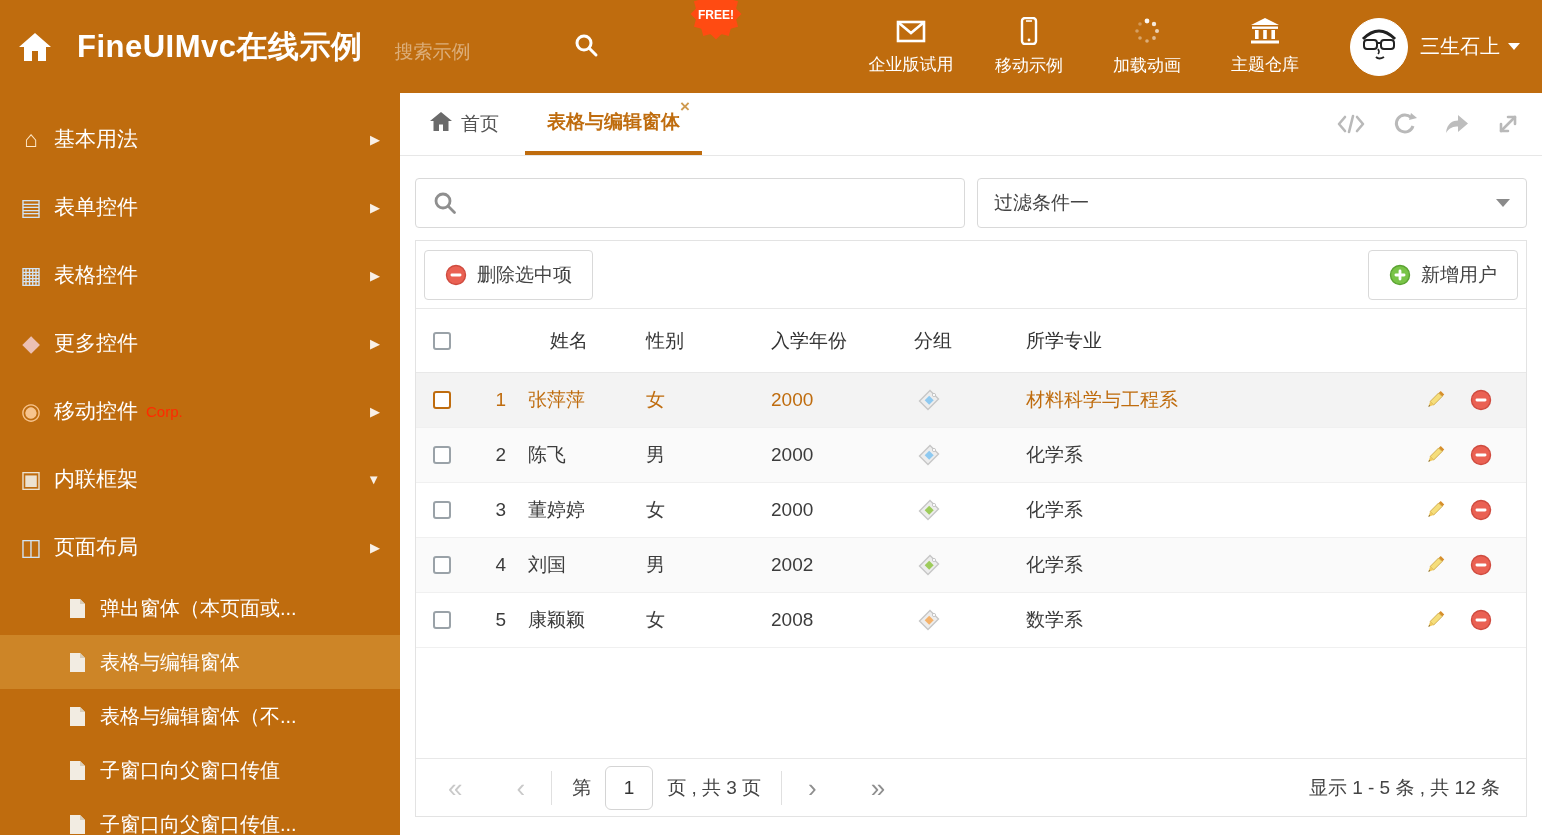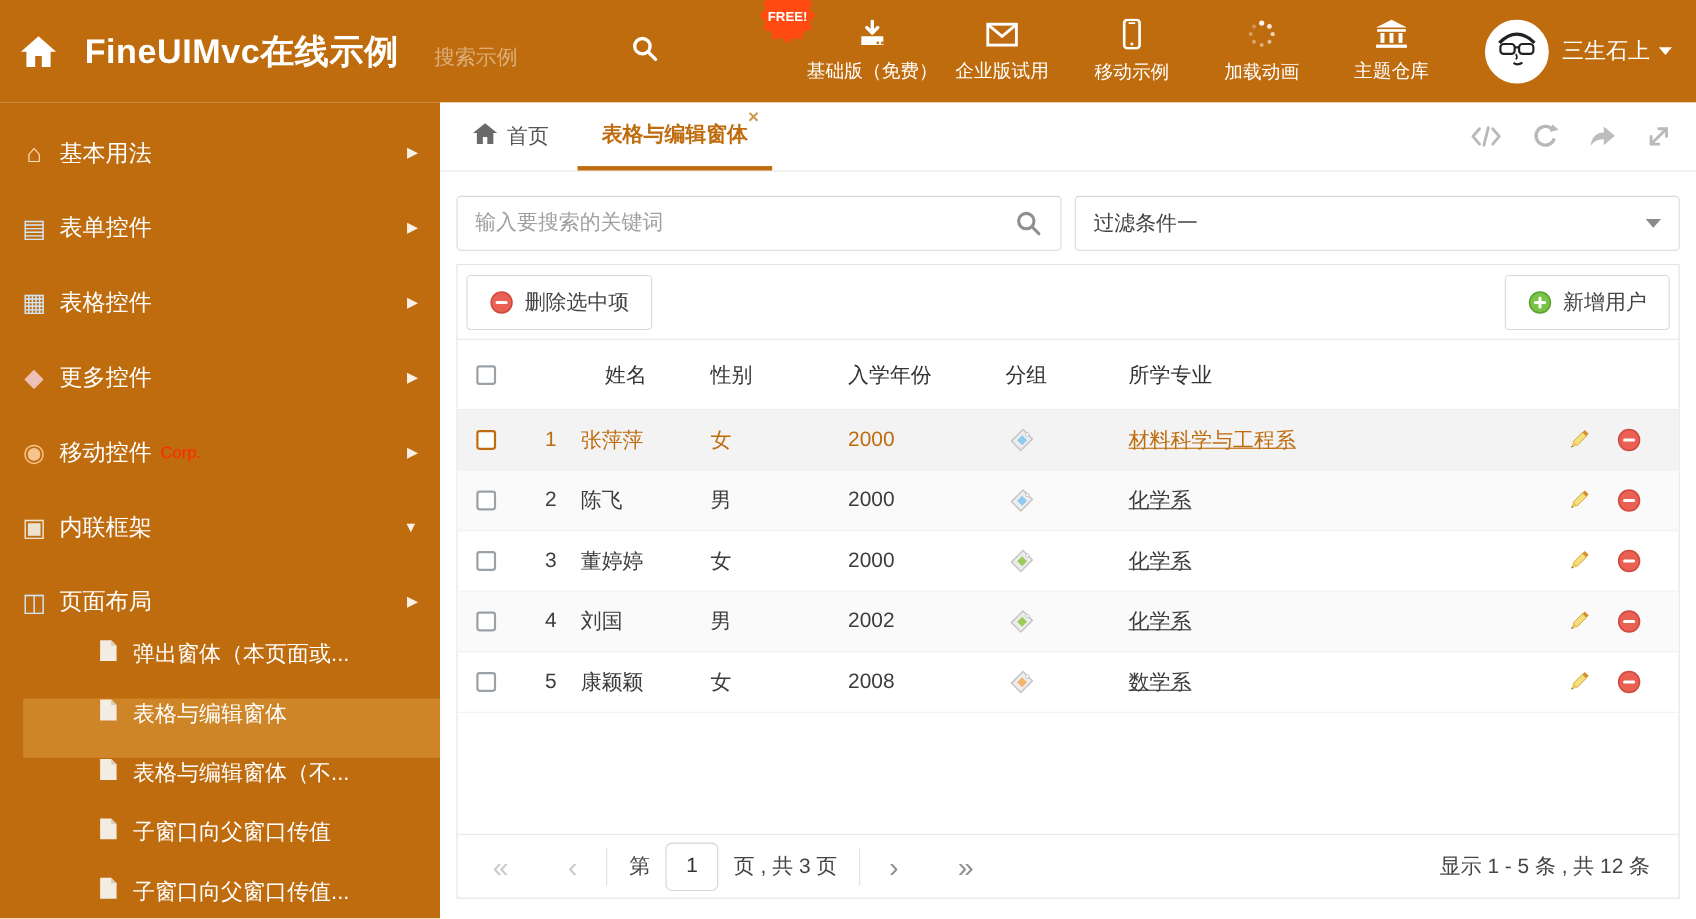--- a/index.html
+++ b/index.html
@@ -40,22 +40,22 @@
   .side-ico[data-icon="table"]::before  { content:"▦"; color:#d3e4f5; }
   .side-ico[data-icon="more"]::before   { content:"◆"; color:#ecc0b4; }
   .side-ico[data-icon="mobile"]::before { content:"◉"; color:#f7c48e; }
   .side-ico[data-icon="layout"]::before { content:"◫"; color:#d3e4f5; }
   .side-ico[data-icon="frame"]::before  { content:"▣"; color:#ece2d0; }
   .side-label { white-space:nowrap; }
   .side-badge { color:#FF2A00; font-size:15px; margin-left:8px; }
   .side-arrow { margin-left:auto; font-size:13px; color:rgba(255,255,255,.9); }
   .side-arrow::before { content:"▶"; }
   .side-item.expanded .side-arrow::before { content:"▼"; }
-  .sub-item { height:54px; display:flex; align-items:flex-start; padding-left:69px;
-    font-size:20px; cursor:pointer; white-space:nowrap;margin-left:21px; }
+  .sub-item { height:54px; display:flex; align-items:center; padding-left:69px;
+    font-size:20px; cursor:pointer; white-space:nowrap; }
   .sub-item.selected { background:#CD8527; }
   .file-ico { margin-right:14px; flex:0 0 auto; display:flex; }
 
   
   .main { flex:1; display:flex; flex-direction:column; background:#fff; min-width:0; }
 
   .tabbar { height:63px; border-bottom:1px solid #e7e7e7; display:flex; align-items:stretch;
     padding-left:30px; flex:0 0 auto; }
   .tab-home { display:flex; align-items:center; gap:9px; color:#555; font-size:19px; cursor:pointer; }
   .tab-active { margin-left:26px; position:relative; display:flex; align-items:center;
@@ -89,21 +89,21 @@
   .th-name { padding-left:30px; }
   .checkbox { width:18px; height:18px; border:2px solid #9aa2a8; border-radius:3px;
     background:#fff; margin:0 auto; cursor:pointer; }
   .row { height:55px; border-bottom:1px solid #f0f0f0; font-size:19px; color:#3c3c3c; cursor:pointer; }
   .row:nth-of-type(even) { background:#fafafa; }
   .row.selected { background:#f3f3f3; color:#BF6C0E; }
   .row.selected .checkbox { border-color:#BF6C0E; }
   .cell-num { text-align:right; padding-right:14px; }
   .cell { padding-left:8px; white-space:nowrap; overflow:hidden; }
   .cell-tag { padding-left:12px; display:flex; }
-  .major-link { color:#3c3c3c; text-decoration:underline; cursor:pointer; }
+  .major-link { color:#3c3c3c; cursor:pointer; }
   .row.selected .major-link { color:#BF6C0E; }
   .cell-actions { display:flex; justify-content:flex-end; gap:24px; padding-right:34px; }
   .cell-actions .act { cursor:pointer; display:flex; }
 
   .spacer { flex:1; }
 
   .pagebar { height:58px; border-top:1px solid #e8e8e8; display:flex; align-items:center;
     padding:0 26px; font-size:19px; color:#444; flex:0 0 auto; }
   .pg-btn { font-size:26px; line-height:1; cursor:pointer; padding:0 6px; }
   .pg-disabled { color:#c9c9c9; }
@@ -141,31 +141,20 @@
         <rect x="10" y="12" width="36" height="36" transform="rotate(15 28 30)"></rect>
         <rect x="10" y="12" width="36" height="36" transform="rotate(45 28 30)"></rect>
         <rect x="10" y="12" width="36" height="36" transform="rotate(75 28 30)"></rect>
         <circle cx="28" cy="30" r="21"></circle>
       </g>
       <text x="28" y="35" text-anchor="middle" font-size="12" font-weight="bold" fill="#fff">FREE!</text>
     </svg>
   </span>
 
   <nav class="nav">
-    <div class="nav-item">
-      <span>
-        <svg width="28" height="26" viewBox="0 0 28 26">
-            <path d="M14 1 v10 M9 7 l5 5 l5 -5" fill="none" stroke="#fff" stroke-width="3" stroke-linecap="round" stroke-linejoin="round"></path>
-            <path d="M4 15 h20 v8 h-20 z" fill="#fff"></path>
-            <circle cx="19" cy="21" r="1.2" fill="#BF6C0E"></circle>
-            <circle cx="23" cy="21" r="1.2" fill="#BF6C0E"></circle>
-          </svg>
-      </span>
-      <span>基础版（免费）</span>
-    </div>
     <div class="nav-item">
       <span>
         <svg width="30" height="26" viewBox="0 0 30 26">
             <rect x="2" y="4" width="26" height="19" fill="none" stroke="#fff" stroke-width="2.6"></rect>
             <path d="M3 5 L15 15 L27 5" fill="none" stroke="#fff" stroke-width="2.6"></path>
           </svg>
       </span>
       <span>企业版试用</span>
     </div>
     <div class="nav-item">
@@ -374,21 +363,20 @@
               <line x1="5" y1="19" x2="19" y2="5" stroke="#b9b9b9" stroke-width="2.6" stroke-linecap="round"></line>
               <polyline points="12,5 19,5 19,12" fill="none" stroke="#b9b9b9" stroke-width="2.6" stroke-linecap="round" stroke-linejoin="round"></polyline>
               <polyline points="12,19 5,19 5,12" fill="none" stroke="#b9b9b9" stroke-width="2.6" stroke-linecap="round" stroke-linejoin="round"></polyline>
             </svg>
         </span>
       </div>
     </div>
 
     <div class="filters">
       <div class="search-box">
-        <input type="text" placeholder="输入要搜索的关键词" style="">
         <span style="display:flex;">
           <svg width="26" height="26" viewBox="0 0 26 26">
               <circle cx="11" cy="11" r="7" fill="none" stroke="#8f8f8f" stroke-width="2.8"></circle>
               <line x1="16.5" y1="16.5" x2="22.5" y2="22.5" stroke="#8f8f8f" stroke-width="2.8" stroke-linecap="round"></line>
             </svg>
         </span>
       </div>
       <div class="dropdown">
         <span>过滤条件一</span>
         <span class="dd-caret"></span>

